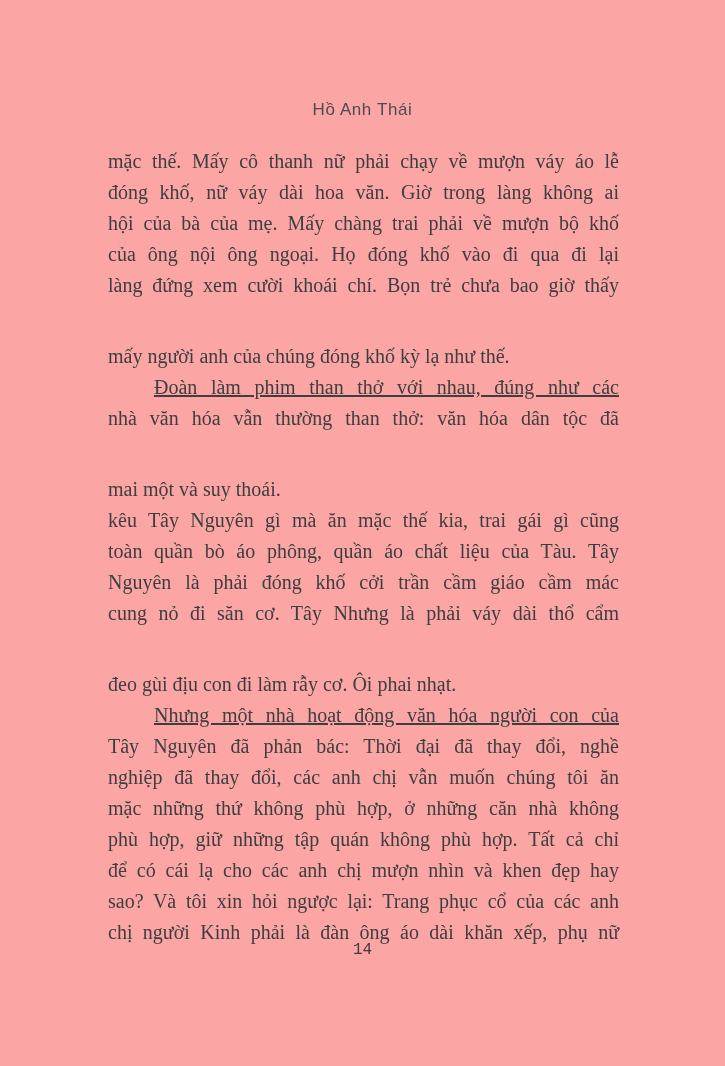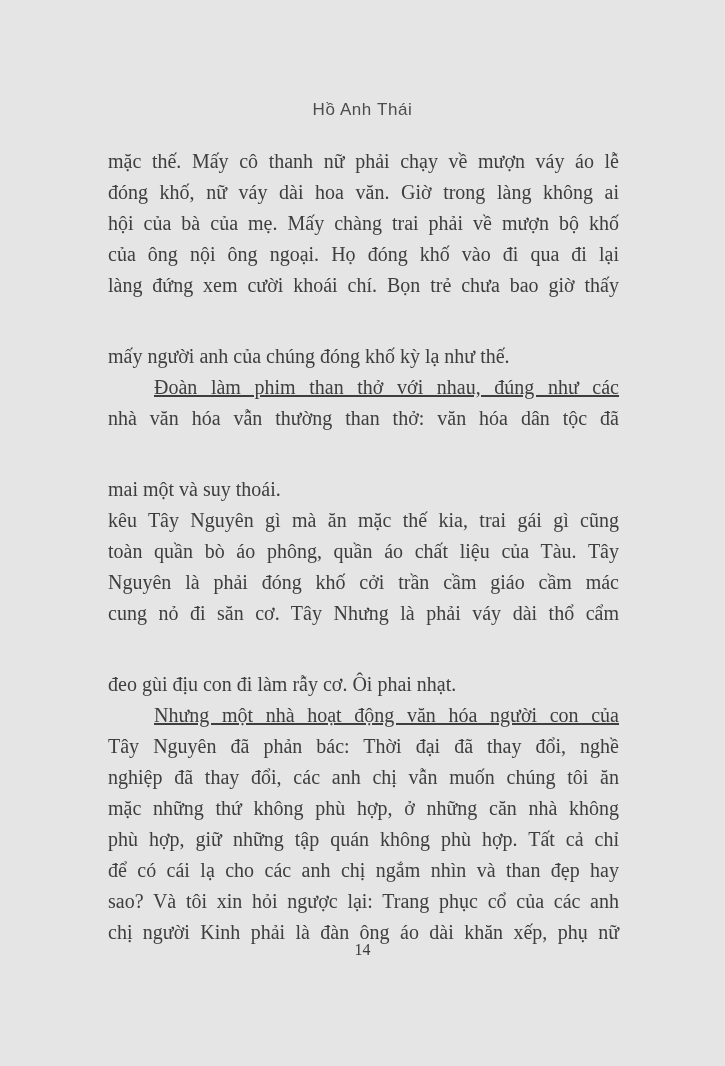--- a/index.html
+++ b/index.html
@@ -4,21 +4,21 @@
 <style>
   html, body {
     margin: 0;
     padding: 0;
     background: #ffffff;
   }
   .page {
     position: relative;
     width: 725px;
     height: 1066px;
-    background: #e5e5e5;
+    background: #fca5a5;
     overflow: hidden;
     font-family: "Liberation Serif", "DejaVu Serif", serif;
   }
   .running-header {
     position: absolute;
     top: 100px;
     left: 0;
     width: 100%;
     text-align: center;
     font-family: "Liberation Sans", "DejaVu Sans", sans-serif;
@@ -47,21 +47,21 @@
   .line.indent {
     text-indent: 46px;
     text-decoration: underline;
   }
   .page-number {
     position: absolute;
     top: 941px;
     left: 0;
     width: 100%;
     text-align: center;
-    font-family: Liberation Serif, serif;
+    font-family: Liberation Mono, monospace;
     font-size: 16px;
     color: #3a3a3a;
   }
 </style>
 </head>
 <body>
 
 <div class="page">
   <div class="running-header">Hồ Anh Thái</div>
 
@@ -78,19 +78,19 @@
       <div class="line">kêu Tây Nguyên gì mà ăn mặc thế kia, trai gái gì cũng</div>
       <div class="line">toàn quần bò áo phông, quần áo chất liệu của Tàu. Tây</div>
       <div class="line">Nguyên là phải đóng khố cởi trần cầm giáo cầm mác</div>
       <div class="line">cung nỏ đi săn cơ. Tây Nhưng là phải váy dài thổ cẩm</div>
       <div class="line para-end">đeo gùi địu con đi làm rẫy cơ. Ôi phai nhạt.</div>
       <div class="line indent">Nhưng một nhà hoạt động văn hóa người con của</div>
       <div class="line">Tây Nguyên đã phản bác: Thời đại đã thay đổi, nghề</div>
       <div class="line">nghiệp đã thay đổi, các anh chị vẫn muốn chúng tôi ăn</div>
       <div class="line">mặc những thứ không phù hợp, ở những căn nhà không</div>
       <div class="line">phù hợp, giữ những tập quán không phù hợp. Tất cả chỉ</div>
-      <div class="line">để có cái lạ cho các anh chị ngắm nhìn và than đẹp hay</div>
+      <div class="line">để có cái lạ cho các anh chị mượn nhìn và khen đẹp hay</div>
       <div class="line">sao? Và tôi xin hỏi ngược lại: Trang phục cổ của các anh</div>
       <div class="line">chị người Kinh phải là đàn ông áo dài khăn xếp, phụ nữ</div>
     </div>
 
   <div class="page-number">14</div>
 </div>
 
 </body></html>

